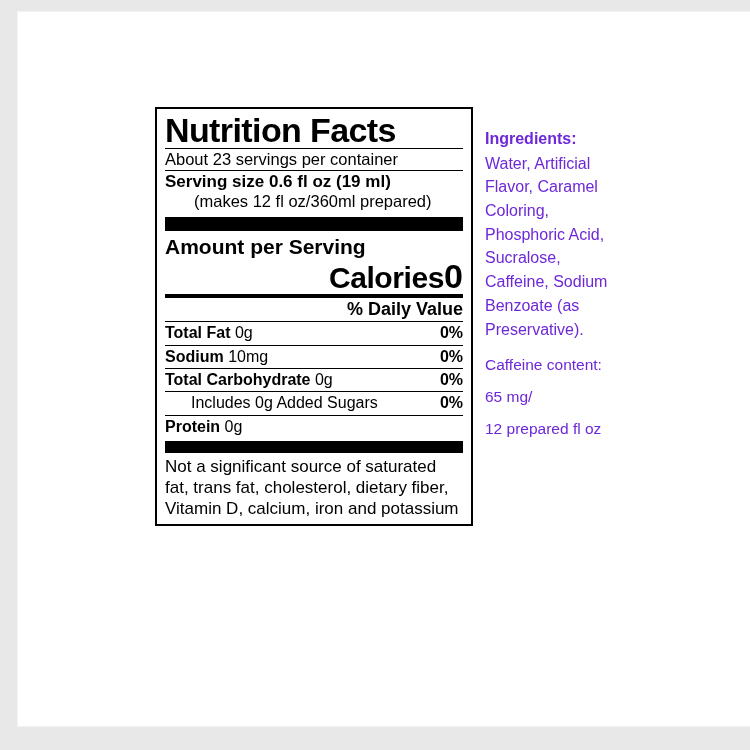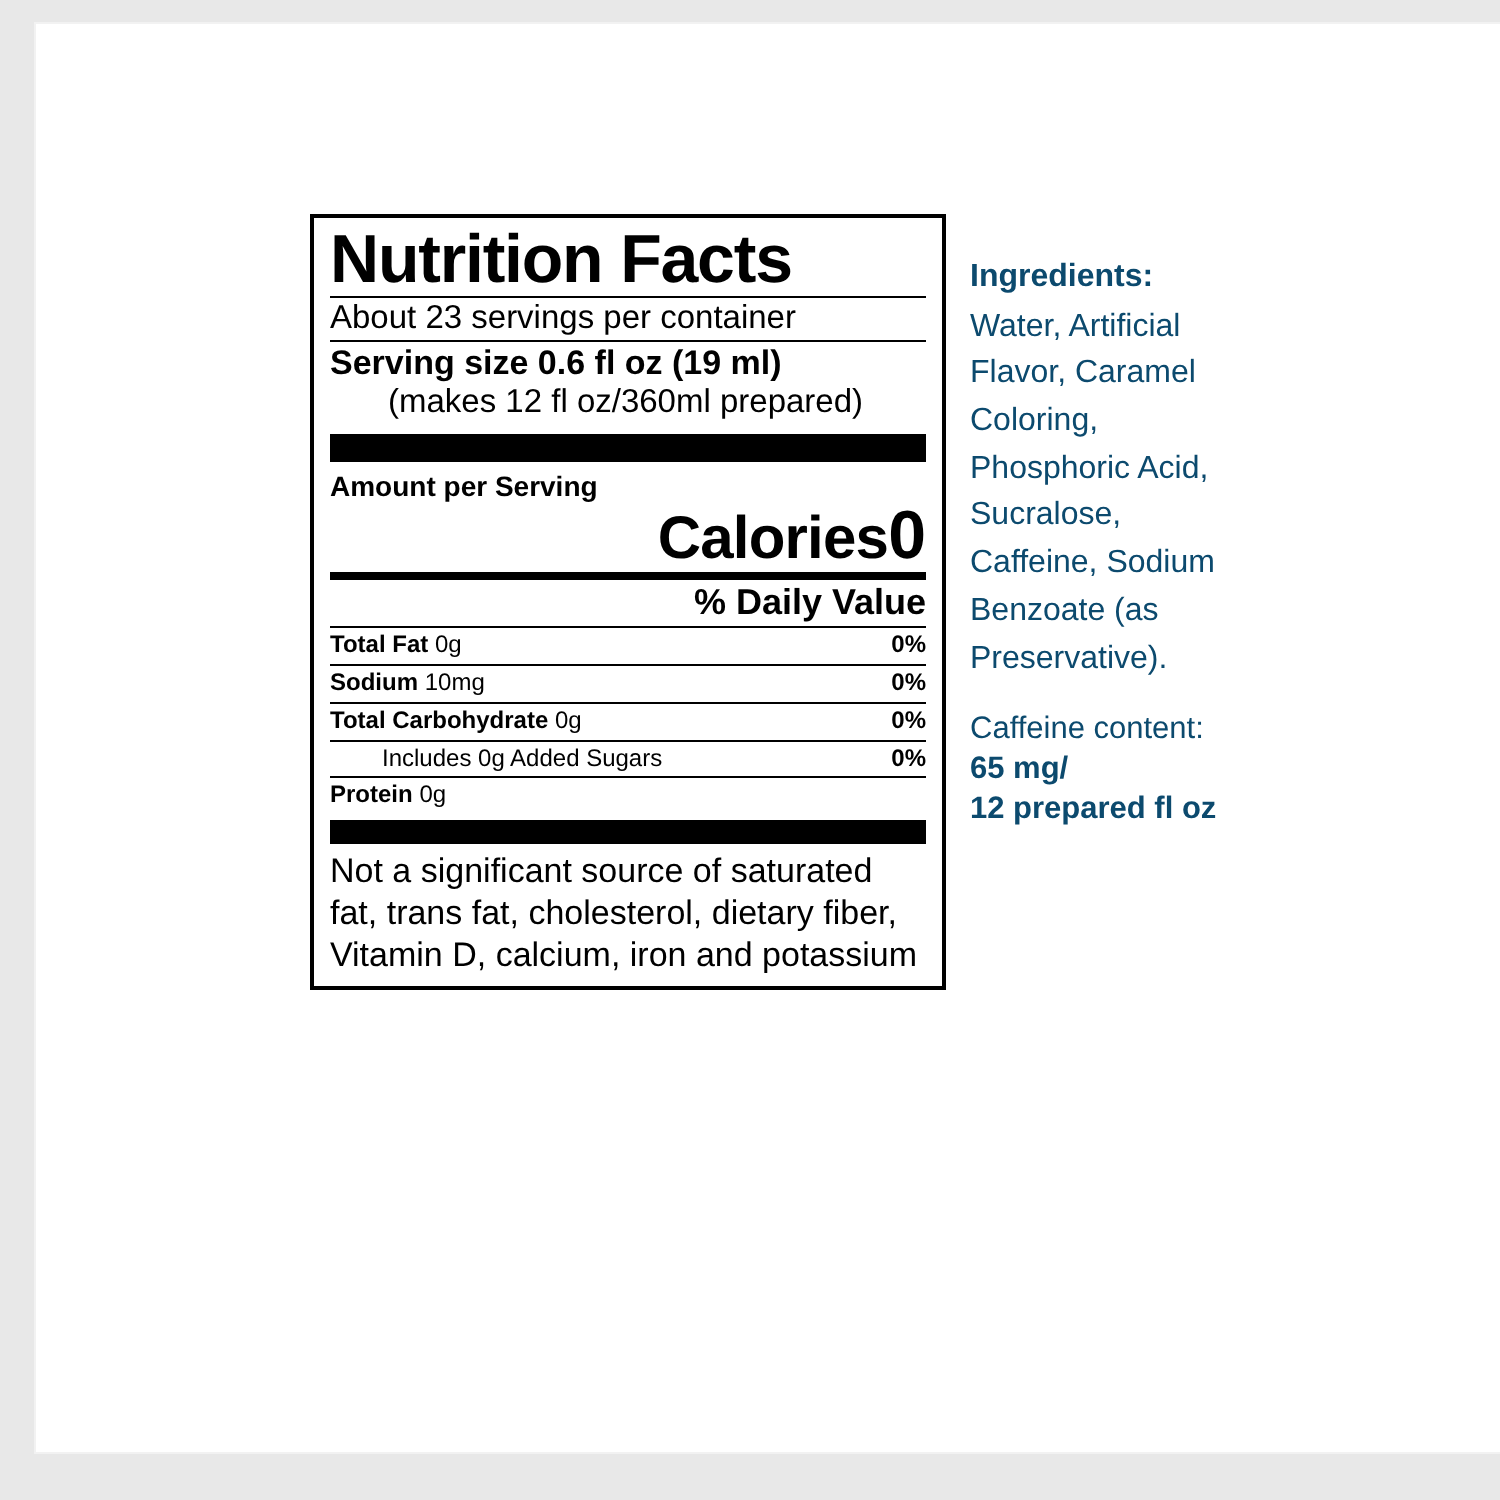--- a/index.html
+++ b/index.html
@@ -63,21 +63,21 @@
     line-height: 1.2;
     padding-top: 1px;
   }
   .serving-note {
     font-size: 16.5px;
     line-height: 1.2;
     padding-bottom: 2px;
     margin-left: 29px;
   }
   .amount-per {
-    font-size: 14px;
+    font-size: 21px;
     font-weight: bold;
     padding: 2px 0 0 0;
   }
   .cal-row {
     display: flex;
     align-items: flex-end;
     justify-content: flex-end;
     padding-bottom: 1px;
   }
   .cal-label {
@@ -94,41 +94,41 @@
   .dv-head {
     text-align: right;
     font-size: 18px;
     font-weight: bold;
     padding: 1px 0 1px 0;
   }
   .nutr-row {
     display: flex;
     justify-content: space-between;
     align-items: baseline;
-    font-size: 12px;
+    font-size: 16px;
     padding: 2px 0 2px 0;
     line-height: 1.15;
     text-align: right;
   }
   .nutr-row .nm { font-weight: bold; }
   .nutr-row .nm .amt { font-weight: normal; }
   .nutr-row .dv { font-weight: bold; }
   .indent1 { padding-left: 14px; }
   .indent2 { padding-left: 26px; }
   .indent1 .nm, .indent2 .nm { font-weight: normal; }
   .footnote {
     font-size: 17px;
     line-height: 1.23;
     padding-top: 2px;
   }
   
   .ing {
     width: 150px;
     padding-left: 12px;
-    color: #0c4a6e;
+    color: #6d28d9;
     box-sizing: border-box;
   }
   .ing-title {
     font-size: 16px;
     font-weight: bold;
     line-height: 1.3;
     padding-top: 22px;
   }
   .ing-body {
     font-size: 16px;
@@ -136,22 +136,23 @@
     padding-top: 2px;
   }
   .caf-title {
     font-size: 15.5px;
     font-weight: normal;
     line-height: 1.25;
     padding-top: 14px;
   }
   .caf-body {
     font-size: 15.5px;
-    font-weight: bold;
+    font-weight: normal;
     line-height: 1.3;
+    margin-top: 12px;
   }
 </style>
 </head>
 <body>
 
 <div class="page">
   <div class="label-wrap">
 
     <div class="nf">
       <div class="nf-title">Nutrition Facts</div>

